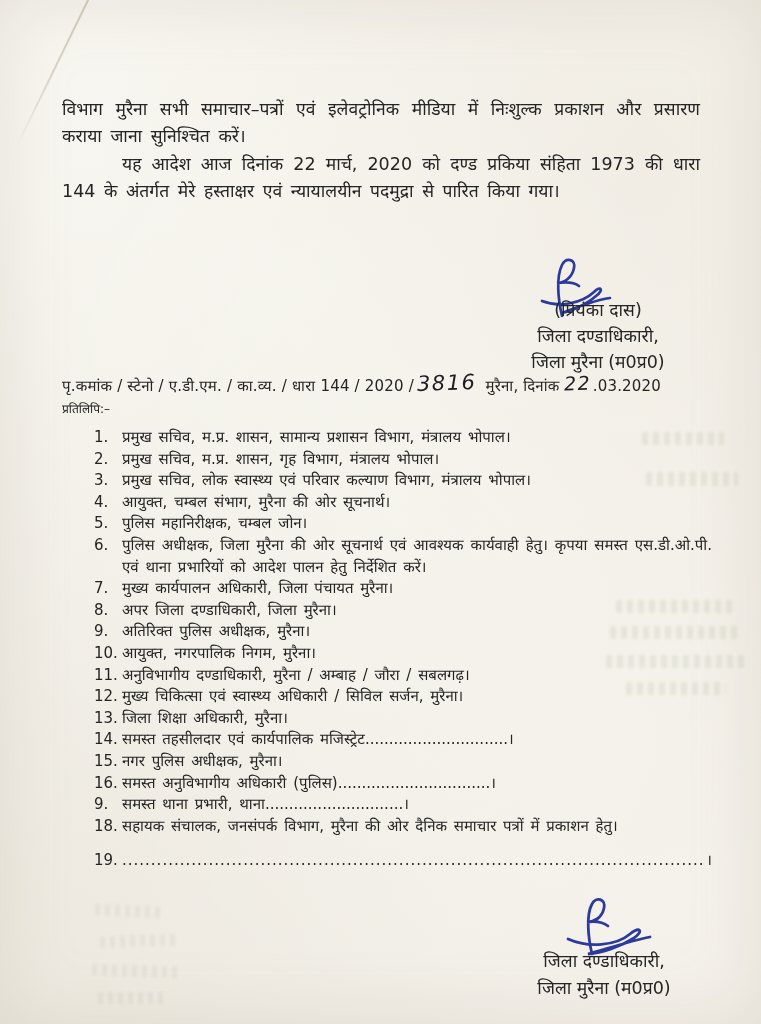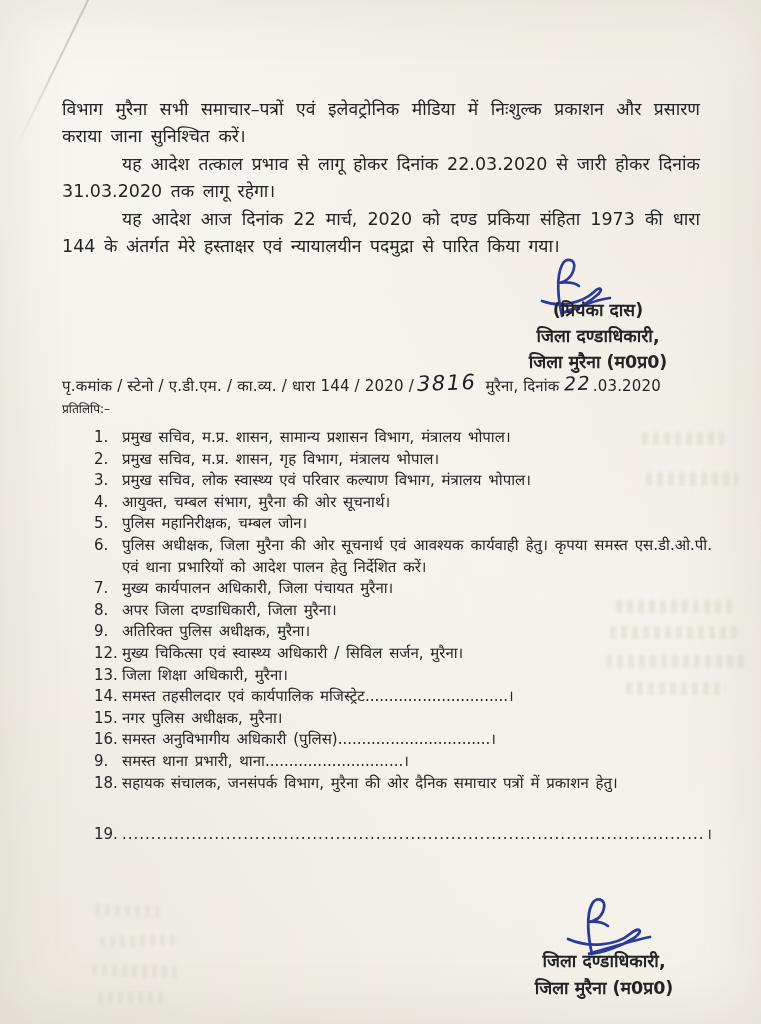--- a/index.html
+++ b/index.html
@@ -33,21 +33,21 @@
   
   .sig-svg{position:absolute;}
   .sig-top-text{
     position:absolute;left:492px;top:297px;width:212px;
     text-align:center;font-size:17.5px;line-height:26px;
   }
   .sig-bottom-text{
     position:absolute;left:498px;top:948px;width:212px;
     text-align:center;font-size:17.5px;line-height:27px;
   }
-  .sig-line{margin:0;font-weight:bold;}
+  .sig-line{margin:0;}
 
   
   .ref-line{
     position:absolute;left:62px;top:372px;width:680px;
     font-size:15px;white-space:nowrap;letter-spacing:.2px;
   }
   .hand{
     display:inline-block;font-style:italic;font-size:21px;
     letter-spacing:1.5px;transform:translateY(-1px) rotate(-2deg);
     color:#1d1d22;
@@ -55,21 +55,21 @@
   .hand.small{font-size:19px;margin-right:1px;}
   .hand.num{margin:0 9px 0 3px;}
 
   .pratilipi{position:absolute;left:62px;top:400px;font-size:12px;margin:0;}
 
   
   .copy-list{position:absolute;left:94px;top:427px;width:618px;font-size:15px;line-height:21.6px;}
   .row{display:flex;margin:0;}
   .row .num{flex:0 0 28px;}
   .row .txt{flex:1;text-align:justify;word-spacing:2px;}
-  .row.last{margin-top:30px;}
+  .row.last{margin-top:13px;}
   .leader{flex:1;overflow:hidden;white-space:nowrap;letter-spacing:1px;}
   .danda{flex:0 0 auto;padding-left:3px;}
 
   
   .ghost{
     position:absolute;border-radius:2px;
     background:repeating-linear-gradient(90deg, rgba(138,150,112,.5) 0 6px, transparent 6px 11px);
     filter:blur(1.6px);opacity:.28;
   }
   .ghost.gray{
@@ -79,21 +79,20 @@
 </style>
 </head>
 <body>
 
 <div class="page">
 
   <div class="crease"></div>
 
   <div class="flow">
     <p class="para">विभाग मुरैना सभी समाचार–पत्रों एवं इलेवट्रोनिक मीडिया में निःशुल्क प्रकाशन और प्रसारण कराया जाना सुनिश्चित करें।</p>
-    <p class="para indent">यह आदेश तत्काल प्रभाव से लागू होकर दिनांक 22.03.2020 से जारी होकर दिनांक 31.03.2020 तक लागू रहेगा।</p>
     <p class="para indent">यह आदेश आज दिनांक 22 मार्च, 2020 को दण्ड प्रकिया संहिता 1973 की धारा 144 के अंतर्गत मेरे हस्ताक्षर एवं न्यायालयीन पदमुद्रा से पारित किया गया।</p>
   </div>
 
   <svg class="sig-svg" style="left:532px;top:256px;" width="86" height="66" viewBox="0 0 86 66">
     <g fill="none" stroke="#2c3a9e" stroke-width="2.7" stroke-linecap="round">
       <path d="M30,60 C26,43 24,21 30,9 C34,1 44,3 42,12 C40,22 32,27 25,27 C33,26 42,26 47,30"></path>
       <path d="M10,45 C28,52 50,47 62,36 C69,29 72,34 64,40 C55,48 40,55 30,57 C44,52 62,44 78,42"></path>
     </g>
   </svg>
   <div class="sig-top-text">
@@ -139,20 +138,28 @@
       </div>
     <div class="row">
         <span class="num">8.</span>
         <span class="txt">अपर जिला दण्डाधिकारी, जिला मुरैना।</span>
       </div>
     <div class="row">
         <span class="num">9.</span>
         <span class="txt">अतिरिक्त पुलिस अधीक्षक, मुरैना।</span>
       </div>
     <div class="row">
+        <span class="num">10.</span>
+        <span class="txt">आयुक्त, नगरपालिक निगम, मुरैना।</span>
+      </div>
+    <div class="row">
+        <span class="num">11.</span>
+        <span class="txt">अनुविभागीय दण्डाधिकारी, मुरैना / अम्बाह / जौरा / सबलगढ़।</span>
+      </div>
+    <div class="row">
         <span class="num">12.</span>
         <span class="txt">मुख्य चिकित्सा एवं स्वास्थ्य अधिकारी / सिविल सर्जन, मुरैना।</span>
       </div>
     <div class="row">
         <span class="num">13.</span>
         <span class="txt">जिला शिक्षा अधिकारी, मुरैना।</span>
       </div>
     <div class="row">
         <span class="num">14.</span>
         <span class="txt">समस्त तहसीलदार एवं कार्यपालिक मजिस्ट्रेट..............................।</span>

